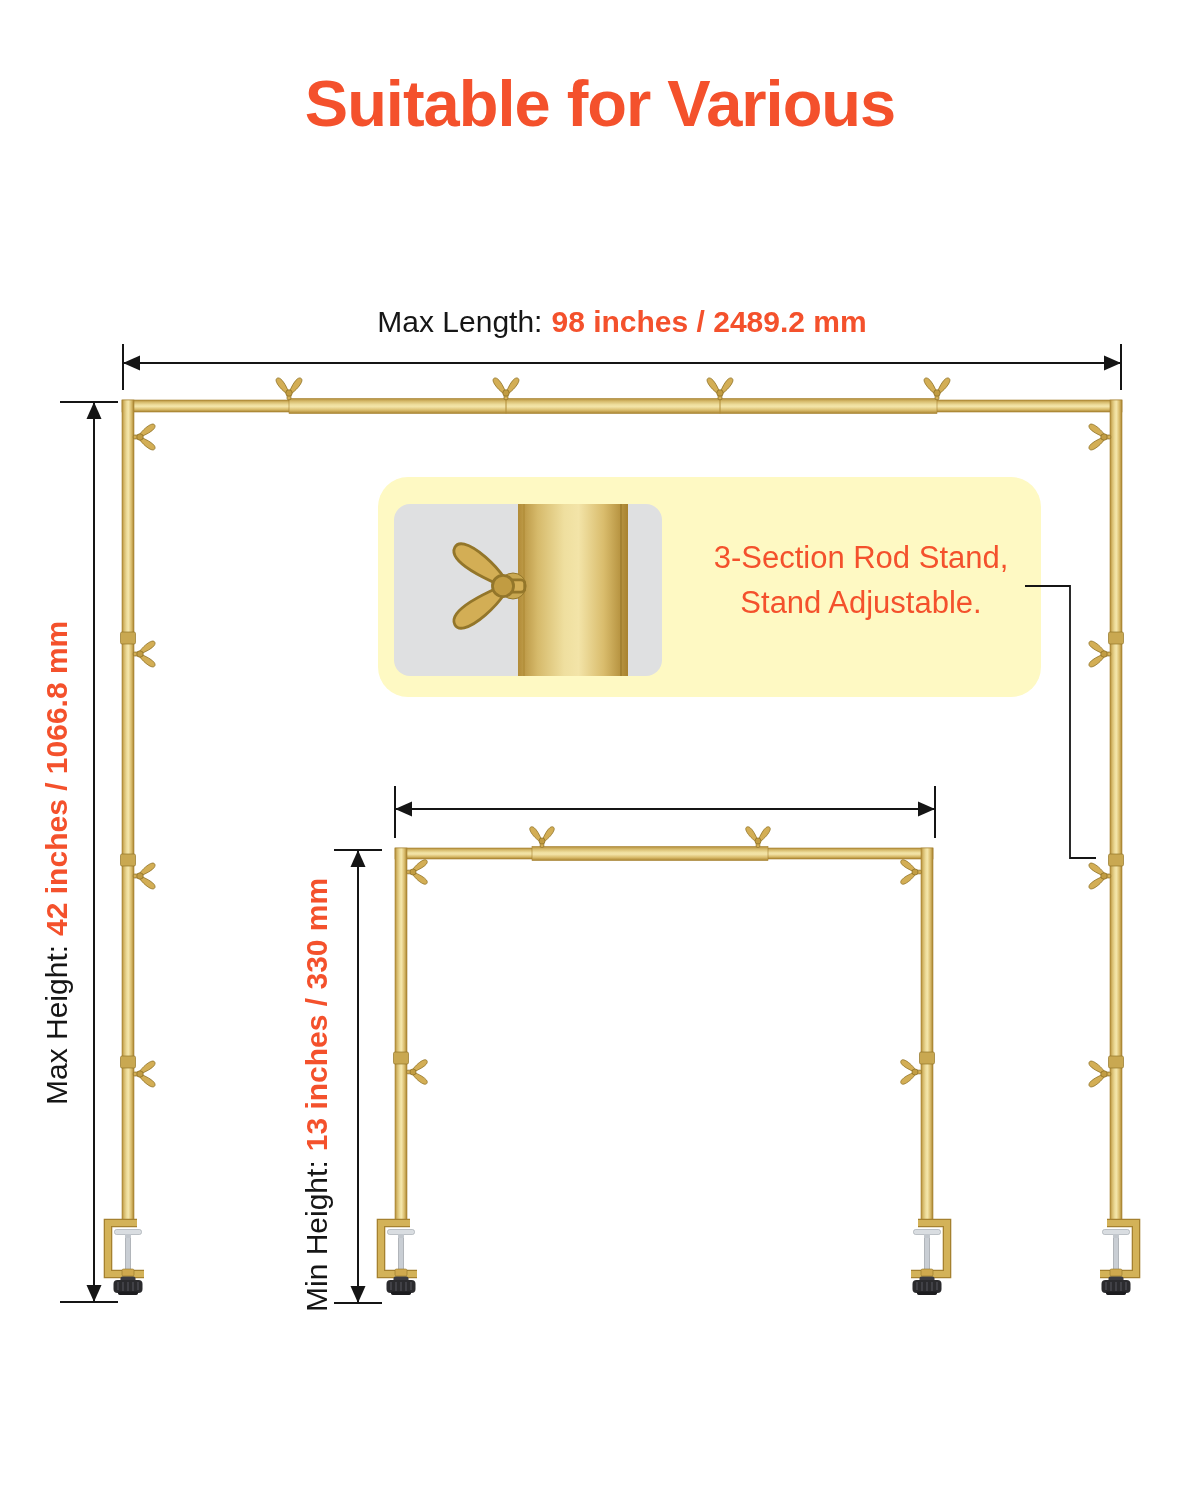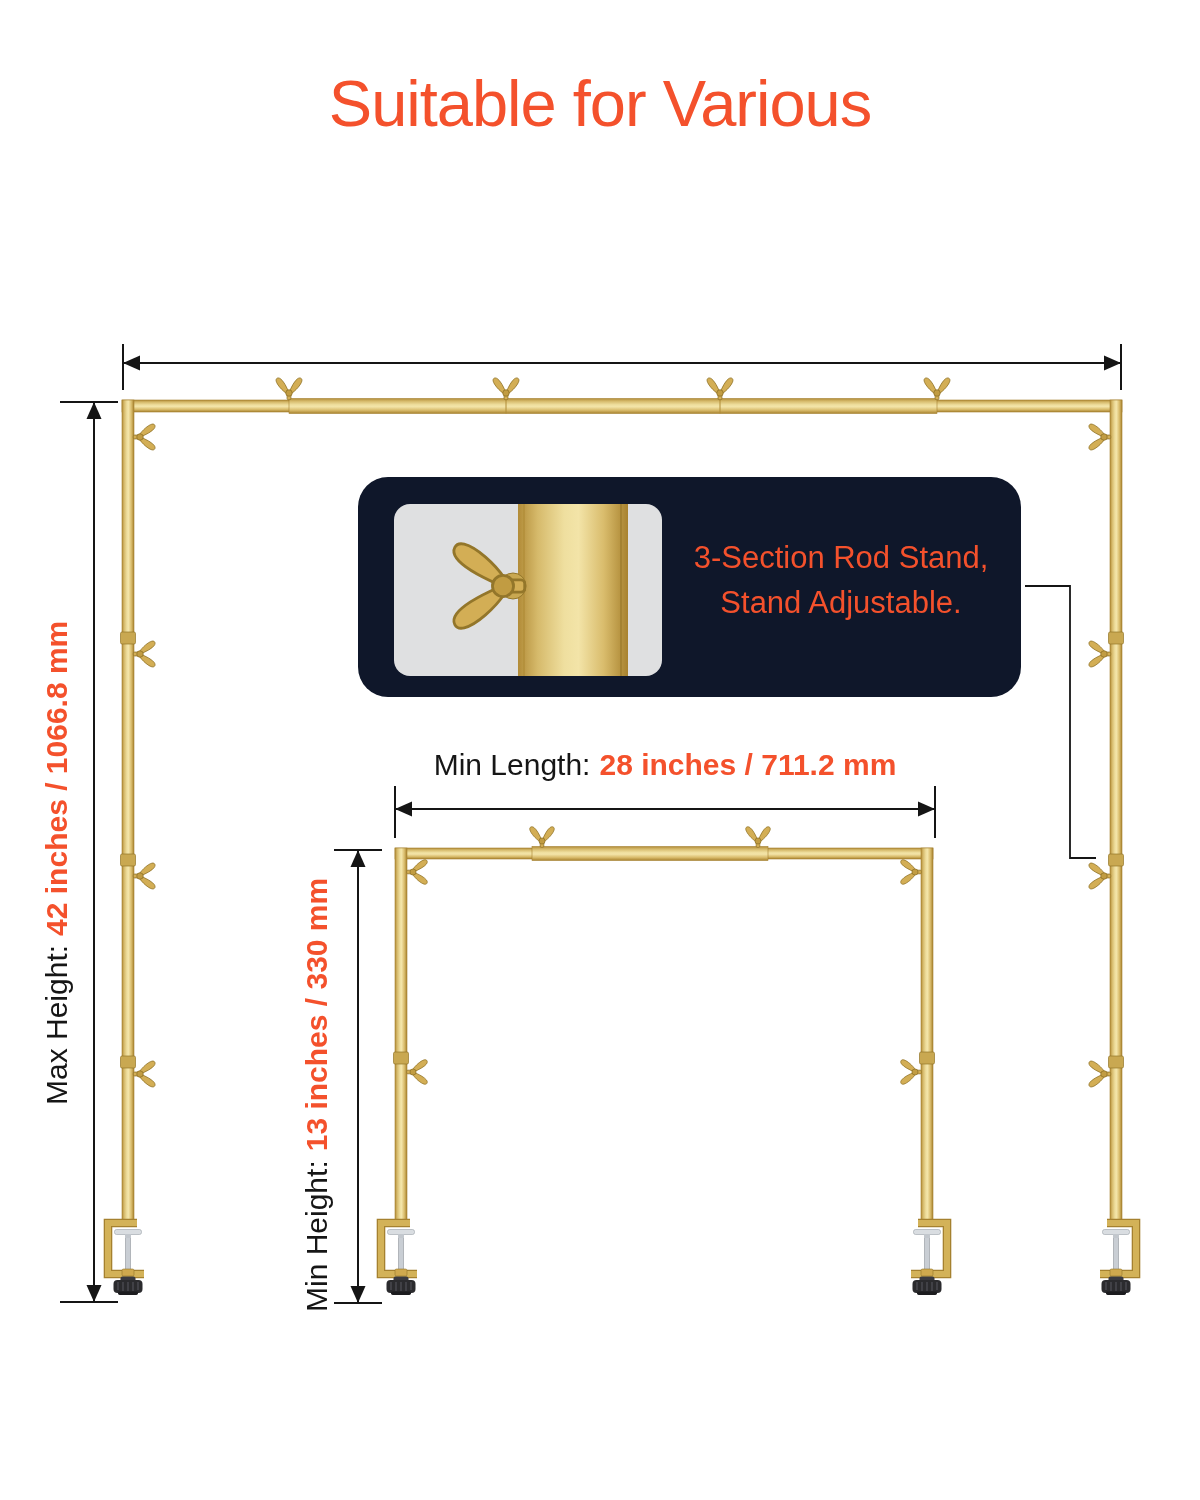--- a/index.html
+++ b/index.html
@@ -2,55 +2,55 @@
 <html><head>
 <meta charset="utf-8">
 <style>
   html,body{margin:0;padding:0;background:#fff;}
   .page{
     position:relative;width:1200px;height:1500px;background:#ffffff;overflow:hidden;
     font-family:"Liberation Sans","DejaVu Sans",sans-serif;
   }
   .title{
     position:absolute;top:58px;left:0;width:1200px;text-align:center;
-    font-size:65px;line-height:92px;font-weight:400;letter-spacing:-1px;
+    font-size:65px;line-height:92px;font-weight:700;letter-spacing:-1px;
     color:#F4512C;margin:0;z-index:3;
   }
   .dim-label{
     position:absolute;z-index:3;text-align:center;font-size:30px;white-space:nowrap;
   }
   .dim-label .lbl{color:#161616;font-weight:500;}
   .dim-label .val{color:#F4512C;font-weight:700;margin-left:9px;}
   .vlabel{
     position:absolute;z-index:3;transform-origin:0 0;transform:rotate(-90deg);
     font-size:30px;white-space:nowrap;
   }
   .vlabel .lbl{color:#161616;font-weight:500;}
   .vlabel .val{color:#F4512C;font-weight:700;margin-left:9px;}
   .callout-box{
-    position:absolute;left:358px;top:477px;width:663px;height:220px;
-    background:#0f172a;border-radius:30px;z-index:0;
+    position:absolute;left:378px;top:477px;width:663px;height:220px;
+    background:#fef9c3;border-radius:30px;z-index:0;
   }
   .callout-text{
     position:absolute;left:280px;top:58px;width:406px;text-align:center;
     font-size:31px;line-height:45px;font-weight:500;color:#F4512C;
   }
   svg.overlay{position:absolute;left:0;top:0;z-index:2;pointer-events:none;}
 </style>
 </head>
 <body>
 
 <div class="page">
 
   <h1 class="title"><span>Suitable for Various</span><br></h1>
 
-
-  <div class="dim-label" style="left:395px;top:748px;width:540px;">
-    <span class="lbl">Min Length:</span><span class="val">28 inches / 711.2 mm</span>
-  </div>
+  <div class="dim-label" style="left:122px;top:305px;width:1000px;">
+    <span class="lbl">Max Length:</span><span class="val">98 inches / 2489.2 mm</span>
+  </div>
+
 
   <div class="vlabel" style="left:40px;top:1105px;">
     <span class="lbl">Max Height:</span><span class="val">42 inches / 1066.8 mm</span>
   </div>
 
   <div class="vlabel" style="left:300px;top:1312px;">
     <span class="lbl">Min Height:</span><span class="val">13 inches / 330 mm</span>
   </div>
 
   <div class="callout-box">

